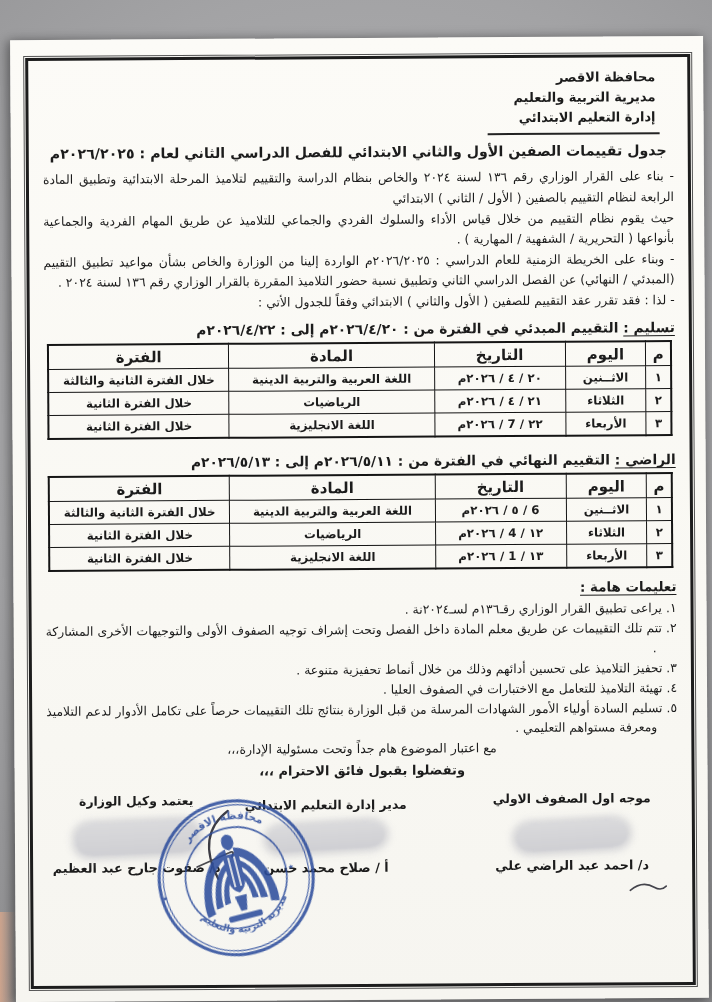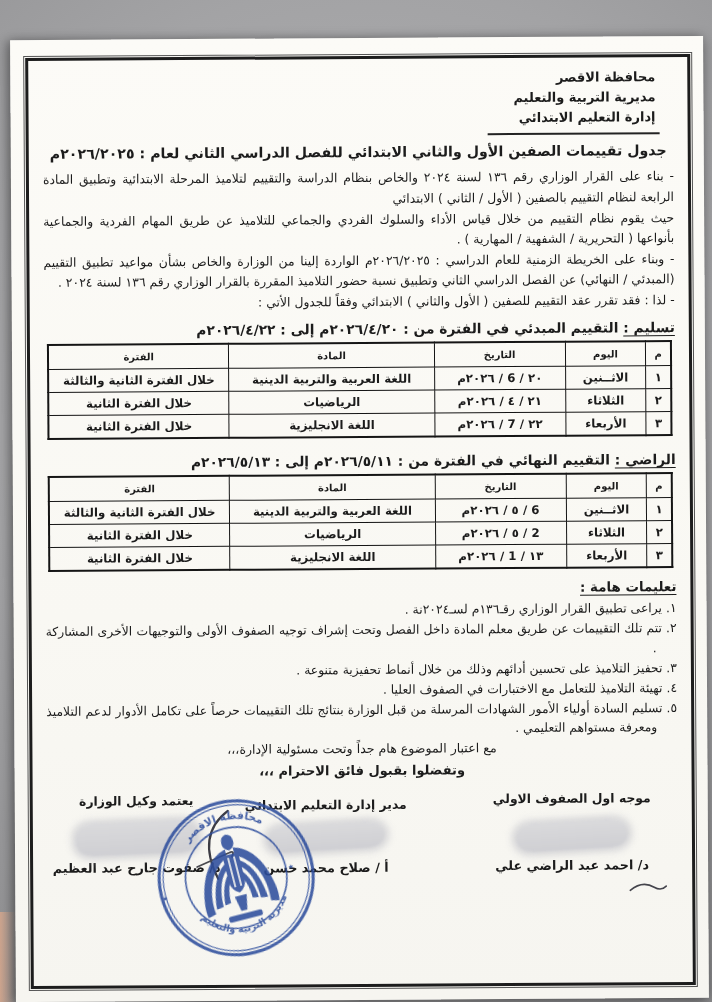--- a/index.html
+++ b/index.html
@@ -25,21 +25,21 @@
   }
   .hdr{margin:4px 18px 0 0;font-weight:bold;font-size:13px;line-height:1.55;}
   .hdr-rule{border-top:2px solid #232323;width:172px;margin:5px 14px 8px auto;margin-left:auto;}
   .doc-title{font-weight:bold;font-size:14.2px;text-align:center;margin:4px 0 8px 0;letter-spacing:0;}
   .intro p{margin:1px 0;font-size:12.4px;line-height:1.62;text-align:justify;}
   .sec-head{font-weight:bold;font-size:13.8px;margin:9px 0 5px 4px;}
   .sec-label{text-decoration:underline;text-underline-offset:3px;}
   table{width:99%;margin:2px auto 0 auto;border-collapse:collapse;border:2.5px solid #151515;}
   th,td{border:1.6px solid #151515;font-size:11.8px;font-weight:bold;text-align:center;
     padding:1px 3px;height:20px;}
-  thead th{height:21px;font-size:10px;}
+  thead th{height:21px;font-size:15px;}
   .c-num{width:4%;}.c-day{width:13%;}.c-date{width:21%;}.c-subj{width:33%;}.c-per{width:29%;}
   .inst-title{font-weight:bold;font-size:13.4px;text-decoration:underline;text-underline-offset:3px;margin:11px 0 4px 0;}
   .inst-item{font-size:12.4px;line-height:1.55;margin:1px 0;padding-right:20px;text-indent:-20px;text-align:justify;}
   .closing-1{font-size:12.6px;text-align:center;margin-top:2px;}
   .closing-2{font-size:13px;font-weight:bold;text-align:center;margin-top:7px;}
   .signatures{position:relative;height:176px;margin-top:10px;}
   .sig{position:absolute;text-align:center;}
   .sig .role{font-weight:bold;font-size:12.4px;}
   .sig .name{font-weight:bold;font-size:12.8px;}
   .sig-right{top:4px;right:22px;width:168px;}
@@ -102,21 +102,21 @@
             <th>اليوم</th>
             <th>التاريخ</th>
             <th>المادة</th>
             <th>الفترة</th>
           </tr>
         </thead>
         <tbody>
           <tr>
             <td>١</td>
             <td>الاثــنين</td>
-            <td>٢٠ / 6 / ٢٠٢٦م</td>
+            <td>٢٠ / ٤ / ٢٠٢٦م</td>
             <td>اللغة العربية والتربية الدينية</td>
             <td>خلال الفترة الثانية والثالثة</td>
           </tr>
           <tr>
             <td>٢</td>
             <td>الثلاثاء</td>
             <td>٢١ / ٤ / ٢٠٢٦م</td>
             <td>الرياضيات</td>
             <td>خلال الفترة الثانية</td>
           </tr>
@@ -156,21 +156,21 @@
           <tr>
             <td>١</td>
             <td>الاثــنين</td>
             <td>6 / ٥ / ٢٠٢٦م</td>
             <td>اللغة العربية والتربية الدينية</td>
             <td>خلال الفترة الثانية والثالثة</td>
           </tr>
           <tr>
             <td>٢</td>
             <td>الثلاثاء</td>
-            <td>2 / ٥ / ٢٠٢٦م</td>
+            <td>١٢ / 4 / ٢٠٢٦م</td>
             <td>الرياضيات</td>
             <td>خلال الفترة الثانية</td>
           </tr>
           <tr>
             <td>٣</td>
             <td>الأربعاء</td>
             <td>١٣ / 1 / ٢٠٢٦م</td>
             <td>اللغة الانجليزية</td>
             <td>خلال الفترة الثانية</td>
           </tr>

